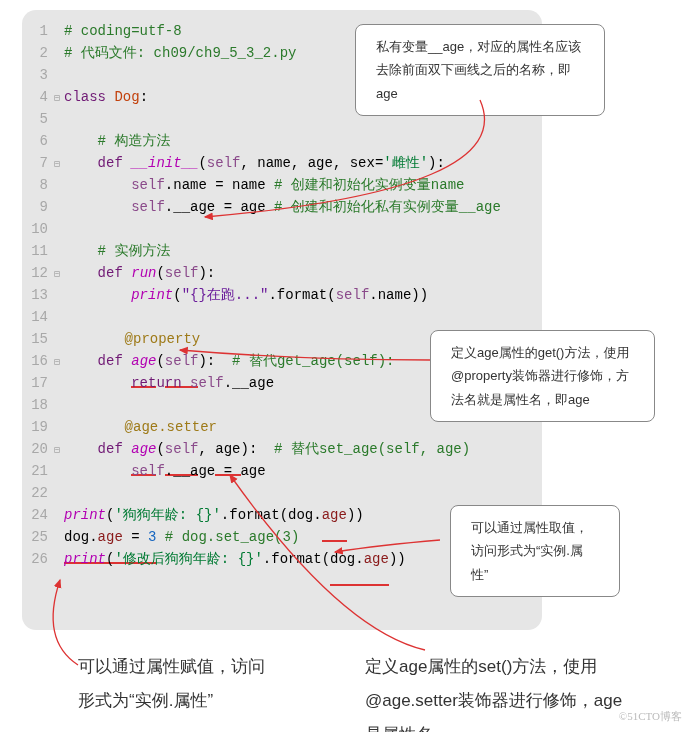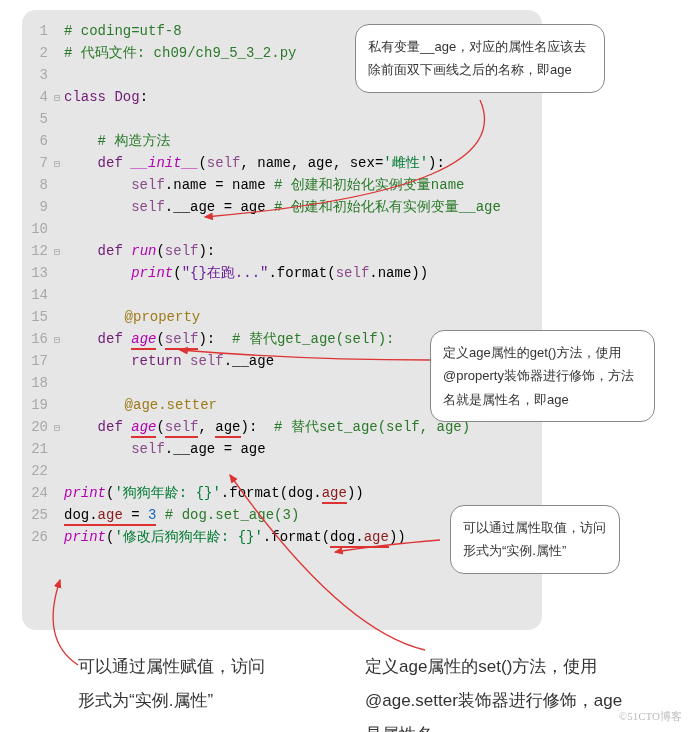--- a/index.html
+++ b/index.html
@@ -41,38 +41,38 @@
     width: 10px;
     color: #a8a8a8;
     font-size: 10px;
     flex-shrink: 0;
   }
   .code-text { flex: 1; }
   .c-comment { color: #2b7a2b; }
   .c-keyword { color: #701a75; }
   .c-deco { color: #9e7a18; padding-left: 27px; }
   .c-func { color: #b200b2; font-style: italic; }
-  .c-name { color: #701a75; }
+  .c-name { color: #c2410c; }
   .c-self { color: #8a4a8a; }
   .c-string { color: #007a33; }
   .c-str-purple { color: #6a1b9a; }
   .c-num { color: #1565c0; }
   .c-attr { color: #8a1a1a; }
 
   .red-underline {
     border-bottom: 2px solid #d33;
-    padding-bottom: 1px;
+    padding-bottom: 17px;
   }
 
   .annotation-box {
     position: absolute;
     border: 1px solid #888;
-    border-radius: 14px;
+    border-radius: 8px;
     background: #ffffff;
-    padding: 10px 12px;
+    padding: 10px 20px;
     font-size: 13px;
     color: #333;
     line-height: 1.8;
     font-family: "Microsoft YaHei", SimSun, sans-serif;
   }
   .caption-text {
     position: absolute;
     font-size: 17px;
     color: #333;
     line-height: 2.0;
@@ -101,20 +101,21 @@
     <div class="code-line"><span class="gutter">1</span><span class="fold-mark"></span><span class="code-text"><span class="c-comment"># coding=utf-8</span></span></div>
     <div class="code-line"><span class="gutter">2</span><span class="fold-mark"></span><span class="code-text"><span class="c-comment"># 代码文件: ch09/ch9_5_3_2.py</span></span></div>
     <div class="code-line"><span class="gutter">3</span><span class="fold-mark"></span><span class="code-text"></span></div>
     <div class="code-line"><span class="gutter">4</span><span class="fold-mark">⊟</span><span class="code-text"><span class="c-keyword">class</span> <span class="c-name">Dog</span>:</span></div>
     <div class="code-line"><span class="gutter">5</span><span class="fold-mark"></span><span class="code-text"></span></div>
     <div class="code-line"><span class="gutter">6</span><span class="fold-mark"></span><span class="code-text">    <span class="c-comment"># 构造方法</span></span></div>
     <div class="code-line"><span class="gutter">7</span><span class="fold-mark">⊟</span><span class="code-text">    <span class="c-keyword">def</span> <span class="c-func">__init__</span>(<span class="c-self">self</span>, name, age, sex=<span class="c-string">'雌性'</span>):</span></div>
     <div class="code-line"><span class="gutter">8</span><span class="fold-mark"></span><span class="code-text">        <span class="c-self">self</span>.name = name <span class="c-comment"># 创建和初始化实例变量name</span></span></div>
     <div class="code-line"><span class="gutter">9</span><span class="fold-mark"></span><span class="code-text">        <span class="c-self">self</span>.__age = age <span class="c-comment"># 创建和初始化私有实例变量__age</span></span></div>
     <div class="code-line"><span class="gutter">10</span><span class="fold-mark"></span><span class="code-text"></span></div>
+    <div class="code-line"><span class="gutter">11</span><span class="fold-mark"></span><span class="code-text">    <span class="c-comment"># 实例方法</span></span></div>
     <div class="code-line"><span class="gutter">12</span><span class="fold-mark">⊟</span><span class="code-text">    <span class="c-keyword">def</span> <span class="c-func">run</span>(<span class="c-self">self</span>):</span></div>
     <div class="code-line"><span class="gutter">13</span><span class="fold-mark"></span><span class="code-text">        <span class="c-func">print</span>(<span class="c-str-purple">"{}在跑..."</span>.format(<span class="c-self">self</span>.name))</span></div>
     <div class="code-line"><span class="gutter">14</span><span class="fold-mark"></span><span class="code-text"></span></div>
     <div class="code-line"><span class="gutter">15</span><span class="fold-mark"></span><span class="code-text">    <span class="c-deco">@property</span></span></div>
     <div class="code-line"><span class="gutter">16</span><span class="fold-mark">⊟</span><span class="code-text">    <span class="c-keyword">def</span> <span class="c-func red-underline">age</span>(<span class="c-self red-underline">self</span>):  <span class="c-comment"># 替代get_age(self):</span></span></div>
     <div class="code-line"><span class="gutter">17</span><span class="fold-mark"></span><span class="code-text">        <span class="c-keyword">return</span> <span class="c-self">self</span>.__age</span></div>
     <div class="code-line"><span class="gutter">18</span><span class="fold-mark"></span><span class="code-text"></span></div>
     <div class="code-line"><span class="gutter">19</span><span class="fold-mark"></span><span class="code-text">    <span class="c-deco">@age.setter</span></span></div>
     <div class="code-line"><span class="gutter">20</span><span class="fold-mark">⊟</span><span class="code-text">    <span class="c-keyword">def</span> <span class="c-func red-underline">age</span>(<span class="c-self red-underline">self</span>, <span class="red-underline">age</span>):  <span class="c-comment"># 替代set_age(self, age)</span></span></div>
     <div class="code-line"><span class="gutter">21</span><span class="fold-mark"></span><span class="code-text">        <span class="c-self">self</span>.__age = age</span></div>

